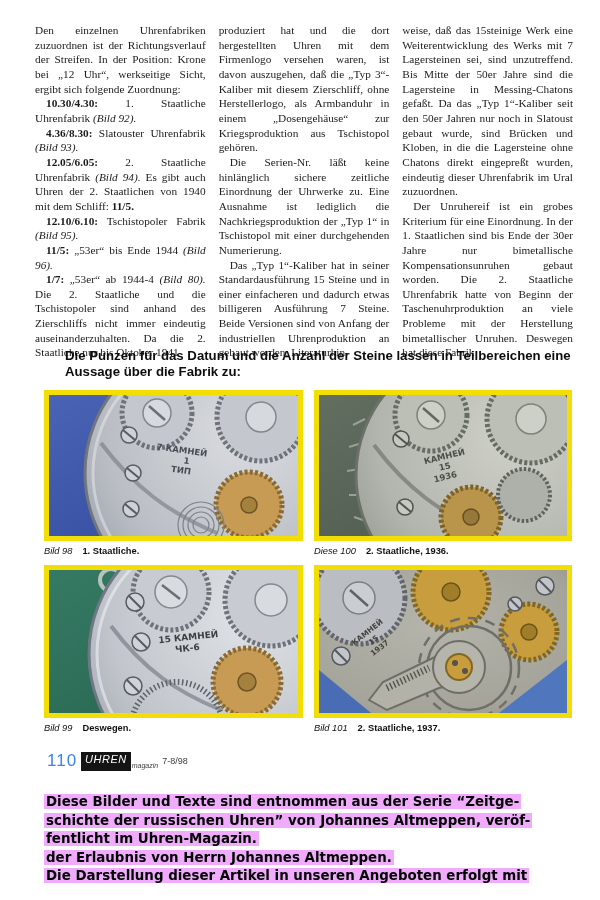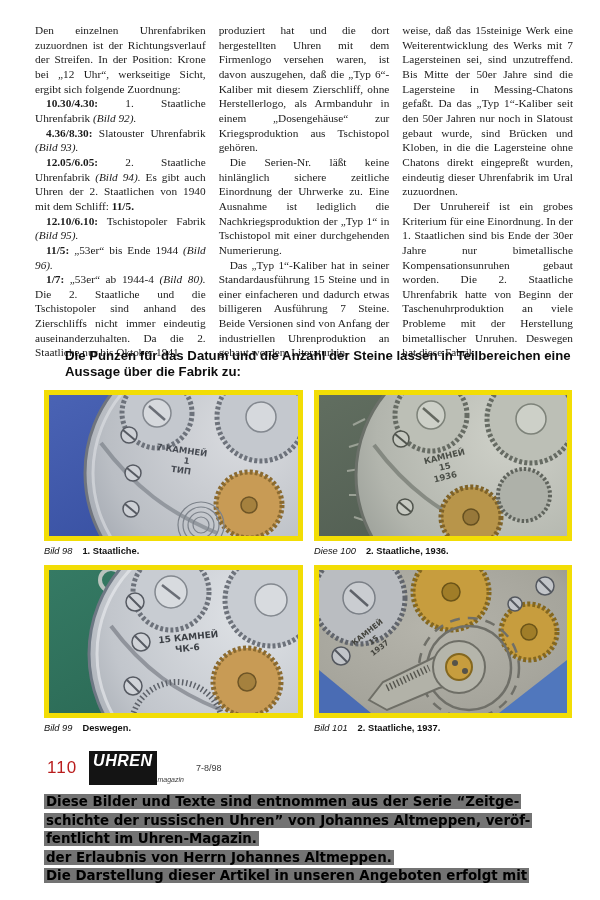--- a/index.html
+++ b/index.html
@@ -18,50 +18,50 @@
            font-size:13.2px;line-height:16.4px;color:#0d0d0d;margin-left:20px;}
   
   .fig{position:absolute;}
   .photo{display:block;border:5px solid #f2dd05;background:#888;}
   .caption{font-family:"Liberation Sans",sans-serif;font-size:9.3px;color:#111;margin-top:5px;}
   .caption .lbl{font-style:italic;margin-right:10px;font-weight:normal;}
   .caption .txt{font-weight:bold;text-align:center;}
   
   .footer{position:absolute;left:47px;top:751px;display:flex;align-items:center;
           font-family:"Liberation Sans",sans-serif;}
-  .pageno{font-size:17px;color:#b91c1c;margin-right:12px;letter-spacing:1px;}
-  .logo{background:#141414;color:#ffffff;font-weight:bold;font-style:italic;
-        font-size:16px;padding:1px 4px 15px 4px;letter-spacing:.5px;}
+  .pageno{font-size:17px;color:#3b82f6;margin-right:4px;letter-spacing:1px;}
+  .logo{background:#141414;color:#ffffff;font-weight:normal;font-style:italic;
+        font-size:11px;padding:1px 4px 6px 4px;letter-spacing:.5px;}
   .logo-suffix{font-size:7px;font-style:italic;color:#3c3c3c;margin-left:1px;align-self:flex-end;padding-bottom:2px;}
-  .issue{font-size:9px;color:#3c3c3c;margin-left:12px;}
+  .issue{font-size:9px;color:#3c3c3c;margin-left:4px;}
   
   .notice{position:absolute;left:44px;top:793px;width:530px;
           font-family:"DejaVu Sans",sans-serif;font-weight:bold;
           font-size:13.4px;line-height:18.6px;color:#000;}
   .notice .line{white-space:nowrap;}
-  .notice .hl{background:#737373;padding:0 2px;}
+  .notice .hl{background:#f0abfc;padding:0 2px;}
   svg text{font-family:"DejaVu Sans",sans-serif;}
 </style>
 </head>
 <body>
 
 <div class="page">
 
   <div class="columns">
     <div class="col">
       <p><span>Den einzelnen Uhrenfabriken zuzuordnen ist der Richtungsverlauf der Streifen. In der Position: Krone bei „12 Uhr“, werkseitige Sicht, ergibt sich folgende Zuordnung:</span></p>
       <p class="ind"><span class="b">10.30/4.30:</span><span> 1. Staatliche Uhrenfabrik </span><span class="i">(Bild 92).</span></p>
       <p class="ind"><span class="b">4.36/8.30:</span><span> Slatouster Uhrenfabrik </span><span class="i">(Bild 93).</span></p>
       <p class="ind"><span class="b">12.05/6.05:</span><span> 2. Staatliche Uhrenfabrik </span><span class="i">(Bild 94).</span><span> Es gibt auch Uhren der 2. Staatlichen von 1940 mit dem Schliff: </span><span class="b">11/5.</span></p>
       <p class="ind"><span class="b">12.10/6.10:</span><span> Tschistopoler Fabrik </span><span class="i">(Bild 95).</span></p>
       <p class="ind"><span class="b">11/5:</span><span> „53er“ bis Ende 1944 </span><span class="i">(Bild 96).</span></p>
       <p class="ind"><span class="b">1/7:</span><span> „53er“ ab 1944-4 </span><span class="i">(Bild 80).</span><span> Die 2. Staatliche und die Tschistopoler sind anhand des Zierschliffs nicht immer eindeutig auseinanderzuhalten. Da die 2. Staatliche nur bis Oktober 1941</span></p>
     </div>
     <div class="col">
-      <p><span>produziert hat und die dort hergestellten Uhren mit dem Firmenlogo versehen waren, ist davon auszugehen, daß die „Typ 6“-Kaliber mit diesem Zierschliff, ohne Herstellerlogo, als Armbanduhr in einem „Dosengehäuse“ zur Kriegsproduktion aus Tschistopol gehören.</span></p>
+      <p><span>produziert hat und die dort hergestellten Uhren mit dem Firmenlogo versehen waren, ist davon auszugehen, daß die „Typ 3“-Kaliber mit diesem Zierschliff, ohne Herstellerlogo, als Armbanduhr in einem „Dosengehäuse“ zur Kriegsproduktion aus Tschistopol gehören.</span></p>
       <p class="ind"><span>Die Serien-Nr. läßt keine hinlänglich sichere zeitliche Einordnung der Uhrwerke zu. Eine Ausnahme ist lediglich die Nachkriegsproduktion der „Typ 1“ in Tschistopol mit einer durchgehenden Numerierung.</span></p>
       <p class="ind"><span>Das „Typ 1“-Kaliber hat in seiner Standardausführung 15 Steine und in einer einfacheren und dadurch etwas billigeren Ausführung 7 Steine. Beide Versionen sind von Anfang der industriellen Uhrenproduktion an gebaut worden. Literaturhin-</span></p>
     </div>
     <div class="col">
       <p><span>weise, daß das 15steinige Werk eine Weiterentwicklung des Werks mit 7 Lagersteinen sei, sind unzutreffend. Bis Mitte der 50er Jahre sind die Lagersteine in Messing-Chatons gefaßt. Da das „Typ 1“-Kaliber seit den 50er Jahren nur noch in Slatoust gebaut wurde, sind Brücken und Kloben, in die die Lagersteine ohne Chatons direkt eingepreßt wurden, eindeutig dieser Uhrenfabrik im Ural zuzuordnen.</span></p>
       <p class="ind"><span>Der Unruhereif ist ein grobes Kriterium für eine Einordnung. In der 1. Staatlichen sind bis Ende der 30er Jahre nur bimetallische Kompensationsunruhen gebaut worden. Die 2. Staatliche Uhrenfabrik hatte von Beginn der Taschenuhrproduktion an viele Probleme mit der Herstellung bimetallischer Unruhen. Deswegen hat diese Fabrik</span></p>
     </div>
   </div>
 
   <div class="heading">Die Punzen für das Datum und die Anzahl der Steine lassen in Teilbereichen eine Aussage über die Fabrik zu:</div>

